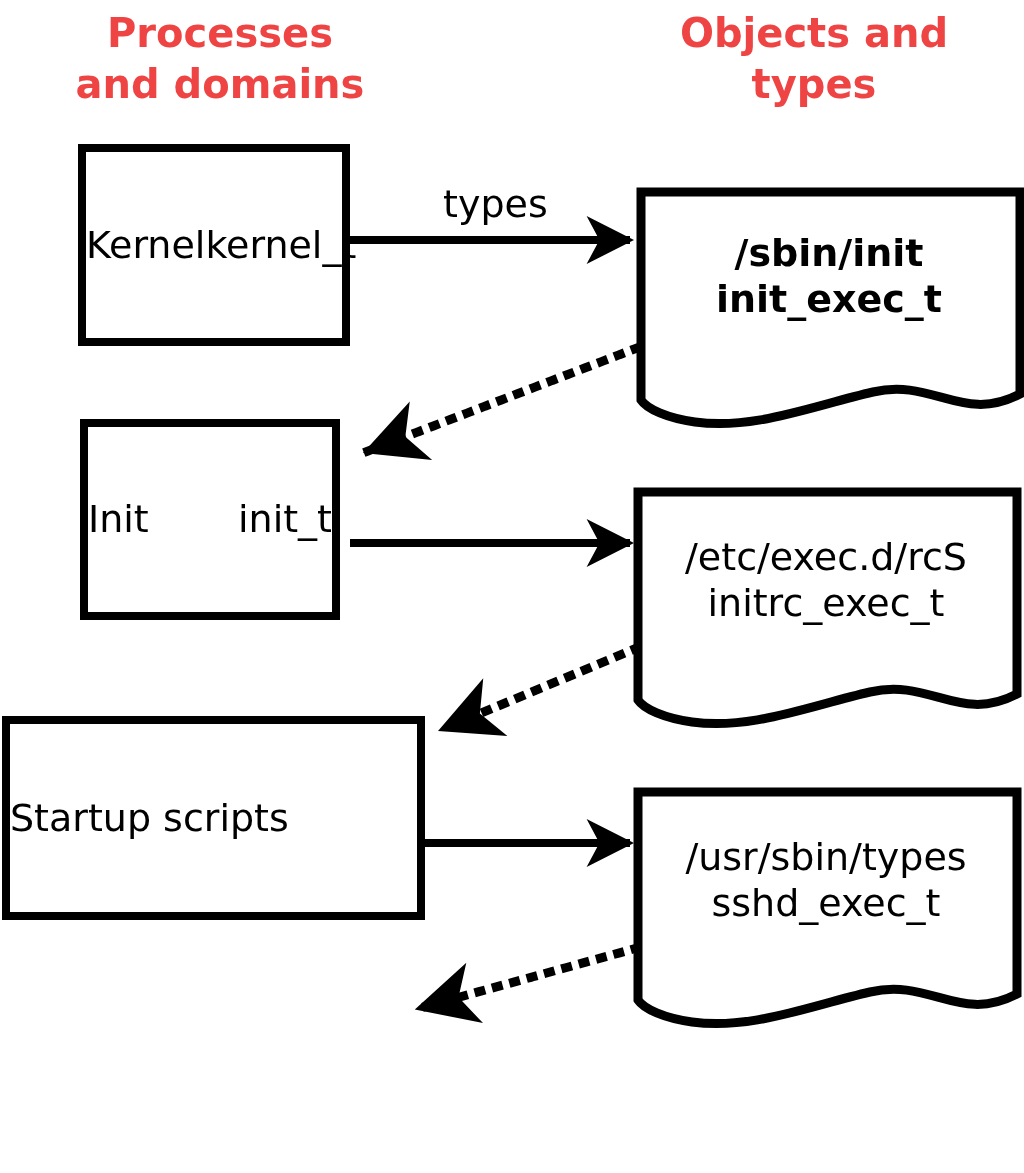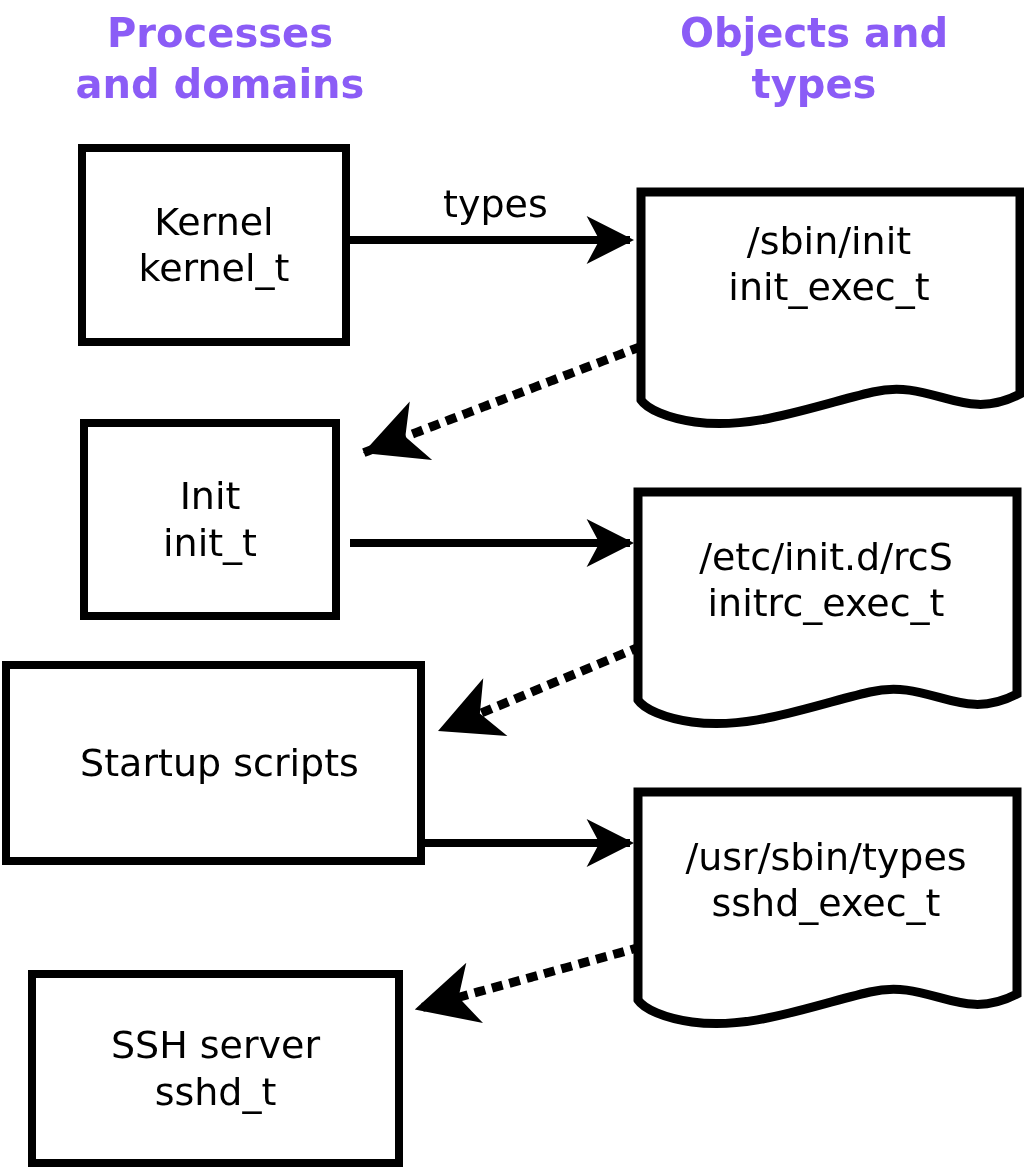--- a/index.html
+++ b/index.html
@@ -14,35 +14,35 @@
     background: #ffffff;
     font-family: "DejaVu Sans", sans-serif;
     overflow: hidden;
   }
   .col-header {
     position: absolute;
     font-weight: bold;
     font-size: 40px;
     line-height: 1.28;
     text-align: center;
-    color: #8b5cf6;
+    color: #ef4444;
     white-space: pre-line;
   }
   #header-processes { left: 28px;  top: 8px;  width: 384px; }
   #header-objects   { left: 622px; top: 8px;  width: 384px; }
 
   .proc-box {
     position: absolute;
     box-sizing: border-box;
     border: 8px solid #000000;
     background: #ffffff;
     display: flex;
-    flex-direction: column;
+    flex-direction: row;
     align-items: center;
-    justify-content: center;
+    justify-content: space-between;
     color: #000000;
     font-size: 38px;
     line-height: 1.22;
     text-align: center;
   }
   .proc-box .l1, .proc-box .l2 { display: block; white-space: nowrap; }
 
   .doc-shape {
     position: absolute;
   }
@@ -118,45 +118,41 @@
   <div class="proc-box" style="left:78px; top:144px; width:272px; height:202px;">
     <span class="l1">Kernel</span>
     <span class="l2">kernel_t</span>
   </div>
 
   <div class="proc-box" style="left:80px; top:419px; width:260px; height:201px;">
     <span class="l1">Init</span>
     <span class="l2">init_t</span>
   </div>
 
-  <div class="proc-box" style="left:2px; top:661px; width:423px; height:204px;padding-left:12px;">
+  <div class="proc-box" style="left:2px; top:716px; width:423px; height:204px;">
     <span class="l1">Startup scripts</span>
   </div>
 
-  <div class="proc-box" style="left:28px; top:970px; width:375px; height:197px;">
-    <span class="l1">SSH server</span>
-    <span class="l2">sshd_t</span>
-  </div>
 
   <div class="doc-shape" style="left:633px; top:184px; width:392px; height:248px;">
     <svg width="392" height="248" viewBox="0 0 392 248">
       <path d="M 8 8 L 387 8 L 387 210 C 330 240 300 194 240 208 C 176 223 120 246 62 238 C 34 234 14 225 8 216 Z" fill="#ffffff" stroke="#000000" stroke-width="9" stroke-linejoin="miter"></path>
     </svg>
-    <div class="doc-label" style="top:34px;">
+    <div class="doc-label" style="top:46px;font-weight:bold;">
       <span class="l1">/sbin/init</span>
       <span class="l2">init_exec_t</span>
     </div>
   </div>
 
   <div class="doc-shape" style="left:630px; top:484px; width:392px; height:248px;">
     <svg width="392" height="248" viewBox="0 0 392 248">
       <path d="M 8 8 L 387 8 L 387 210 C 330 240 300 194 240 208 C 176 223 120 246 62 238 C 34 234 14 225 8 216 Z" fill="#ffffff" stroke="#000000" stroke-width="9" stroke-linejoin="miter"></path>
     </svg>
     <div class="doc-label" style="top:50px;">
-      <span class="l1">/etc/init.d/rcS</span>
+      <span class="l1">/etc/exec.d/rcS</span>
       <span class="l2">initrc_exec_t</span>
     </div>
   </div>
 
   <div class="doc-shape" style="left:630px; top:784px; width:392px; height:248px;">
     <svg width="392" height="248" viewBox="0 0 392 248">
       <path d="M 8 8 L 387 8 L 387 210 C 330 240 300 194 240 208 C 176 223 120 246 62 238 C 34 234 14 225 8 216 Z" fill="#ffffff" stroke="#000000" stroke-width="9" stroke-linejoin="miter"></path>
     </svg>
     <div class="doc-label" style="top:50px;">
       <span class="l1">/usr/sbin/types</span>

